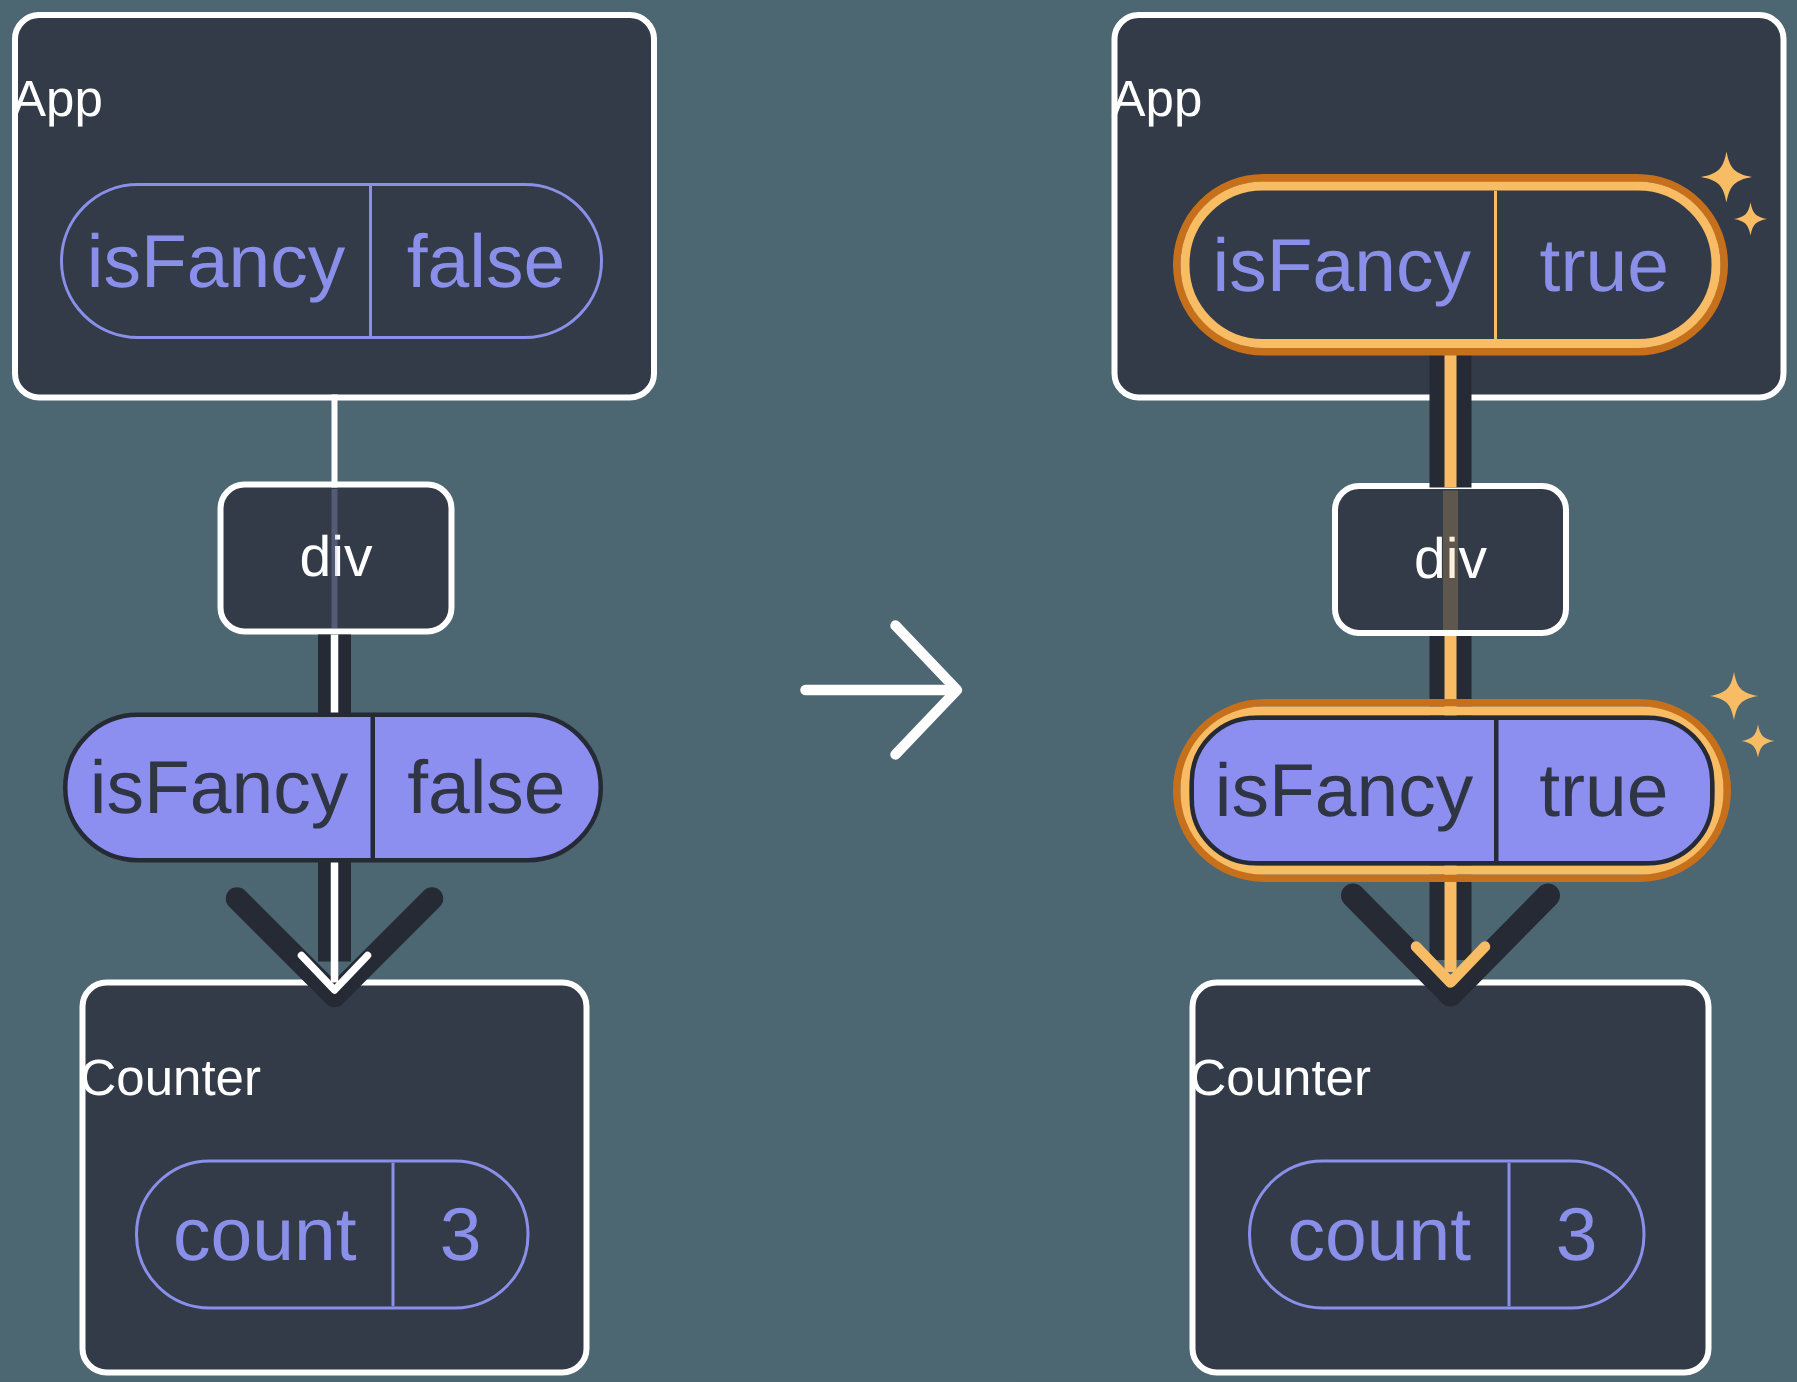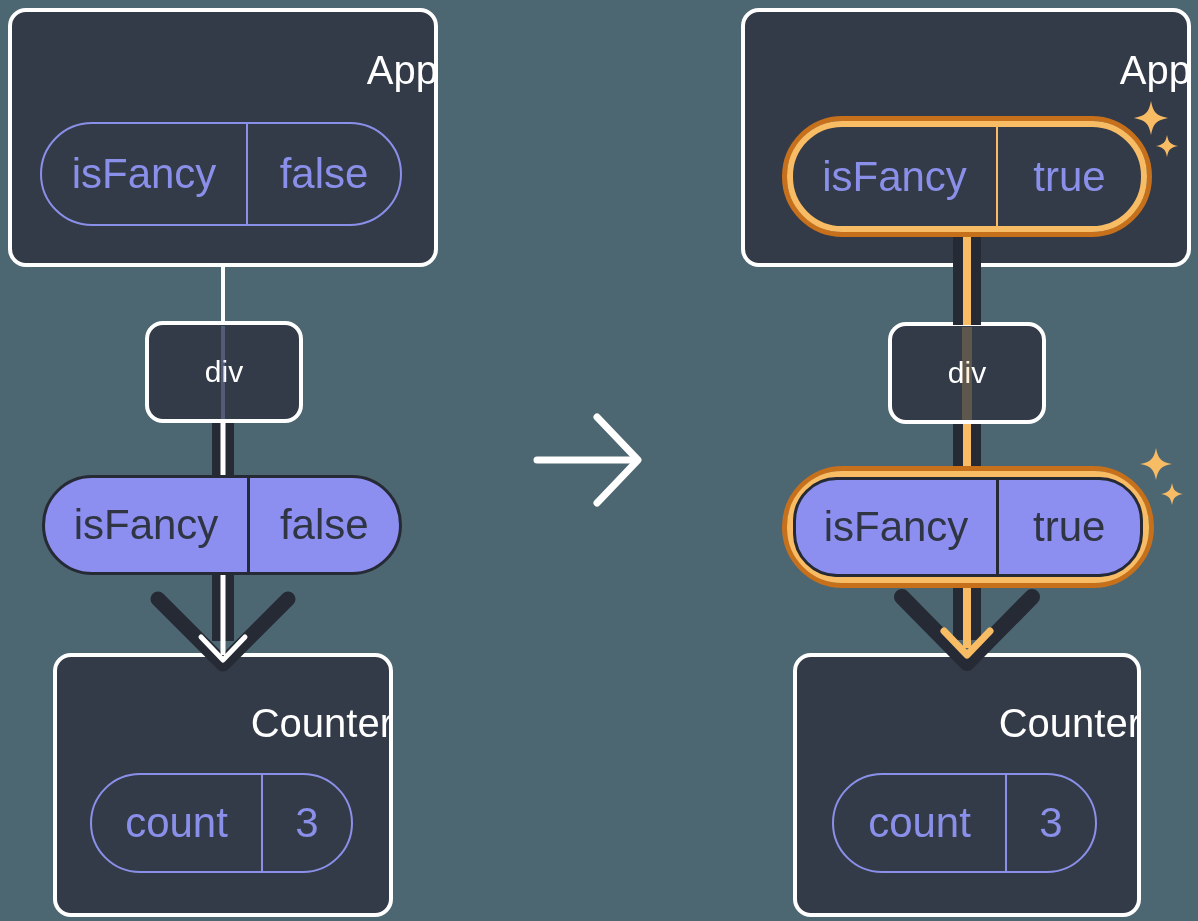--- a/index.html
+++ b/index.html
@@ -22,35 +22,35 @@
   }
   .box {
     position:absolute; box-sizing:border-box;
     background:var(--box-fill);
     border:4px solid var(--box-border);
     border-radius:18px;
     z-index:1;
   }
   .title {
     position:absolute; z-index:2; color:var(--white);
-    font-size:40px; font-weight:500; text-align:right; line-height:1.1;
+    font-size:34px; font-weight:500; text-align:left; line-height:1.1;
   }
   .divbox { display:flex; align-items:center; justify-content:center; }
   .divbox .divlabel {
-    color:var(--white); font-size:30px; font-weight:500; z-index:3; position:relative;
+    color:var(--white); font-size:38px; font-weight:500; z-index:3; position:relative;
   }
   .stripe { position:absolute; z-index:2; }
   .shaft { position:absolute; z-index:3; }
   .pill {
     position:absolute; box-sizing:border-box; display:flex; align-items:stretch;
     border-radius:60px; z-index:4; overflow:hidden;
   }
   .pill .cell {
     display:flex; align-items:center; justify-content:center;
-    font-size:42px; line-height:1;
+    font-size:50px; line-height:1;
   }
   .pill .cell.name { flex:0 0 auto; }
   .pill .cell.value { flex:1 1 auto; }
   .pill .divider { flex:0 0 auto; }
   .pill-dark { border:2.5px solid var(--purple); color:var(--purple); background:transparent; }
   .pill-dark .divider { width:2px; background:var(--purple); }
   .pill-purple { border:3px solid var(--dark); color:var(--dark-text); background:var(--purple-fill); }
   .pill-purple .divider { width:2.5px; background:var(--dark); }
   .bold { font-weight:400; }
   .ring-outer {

